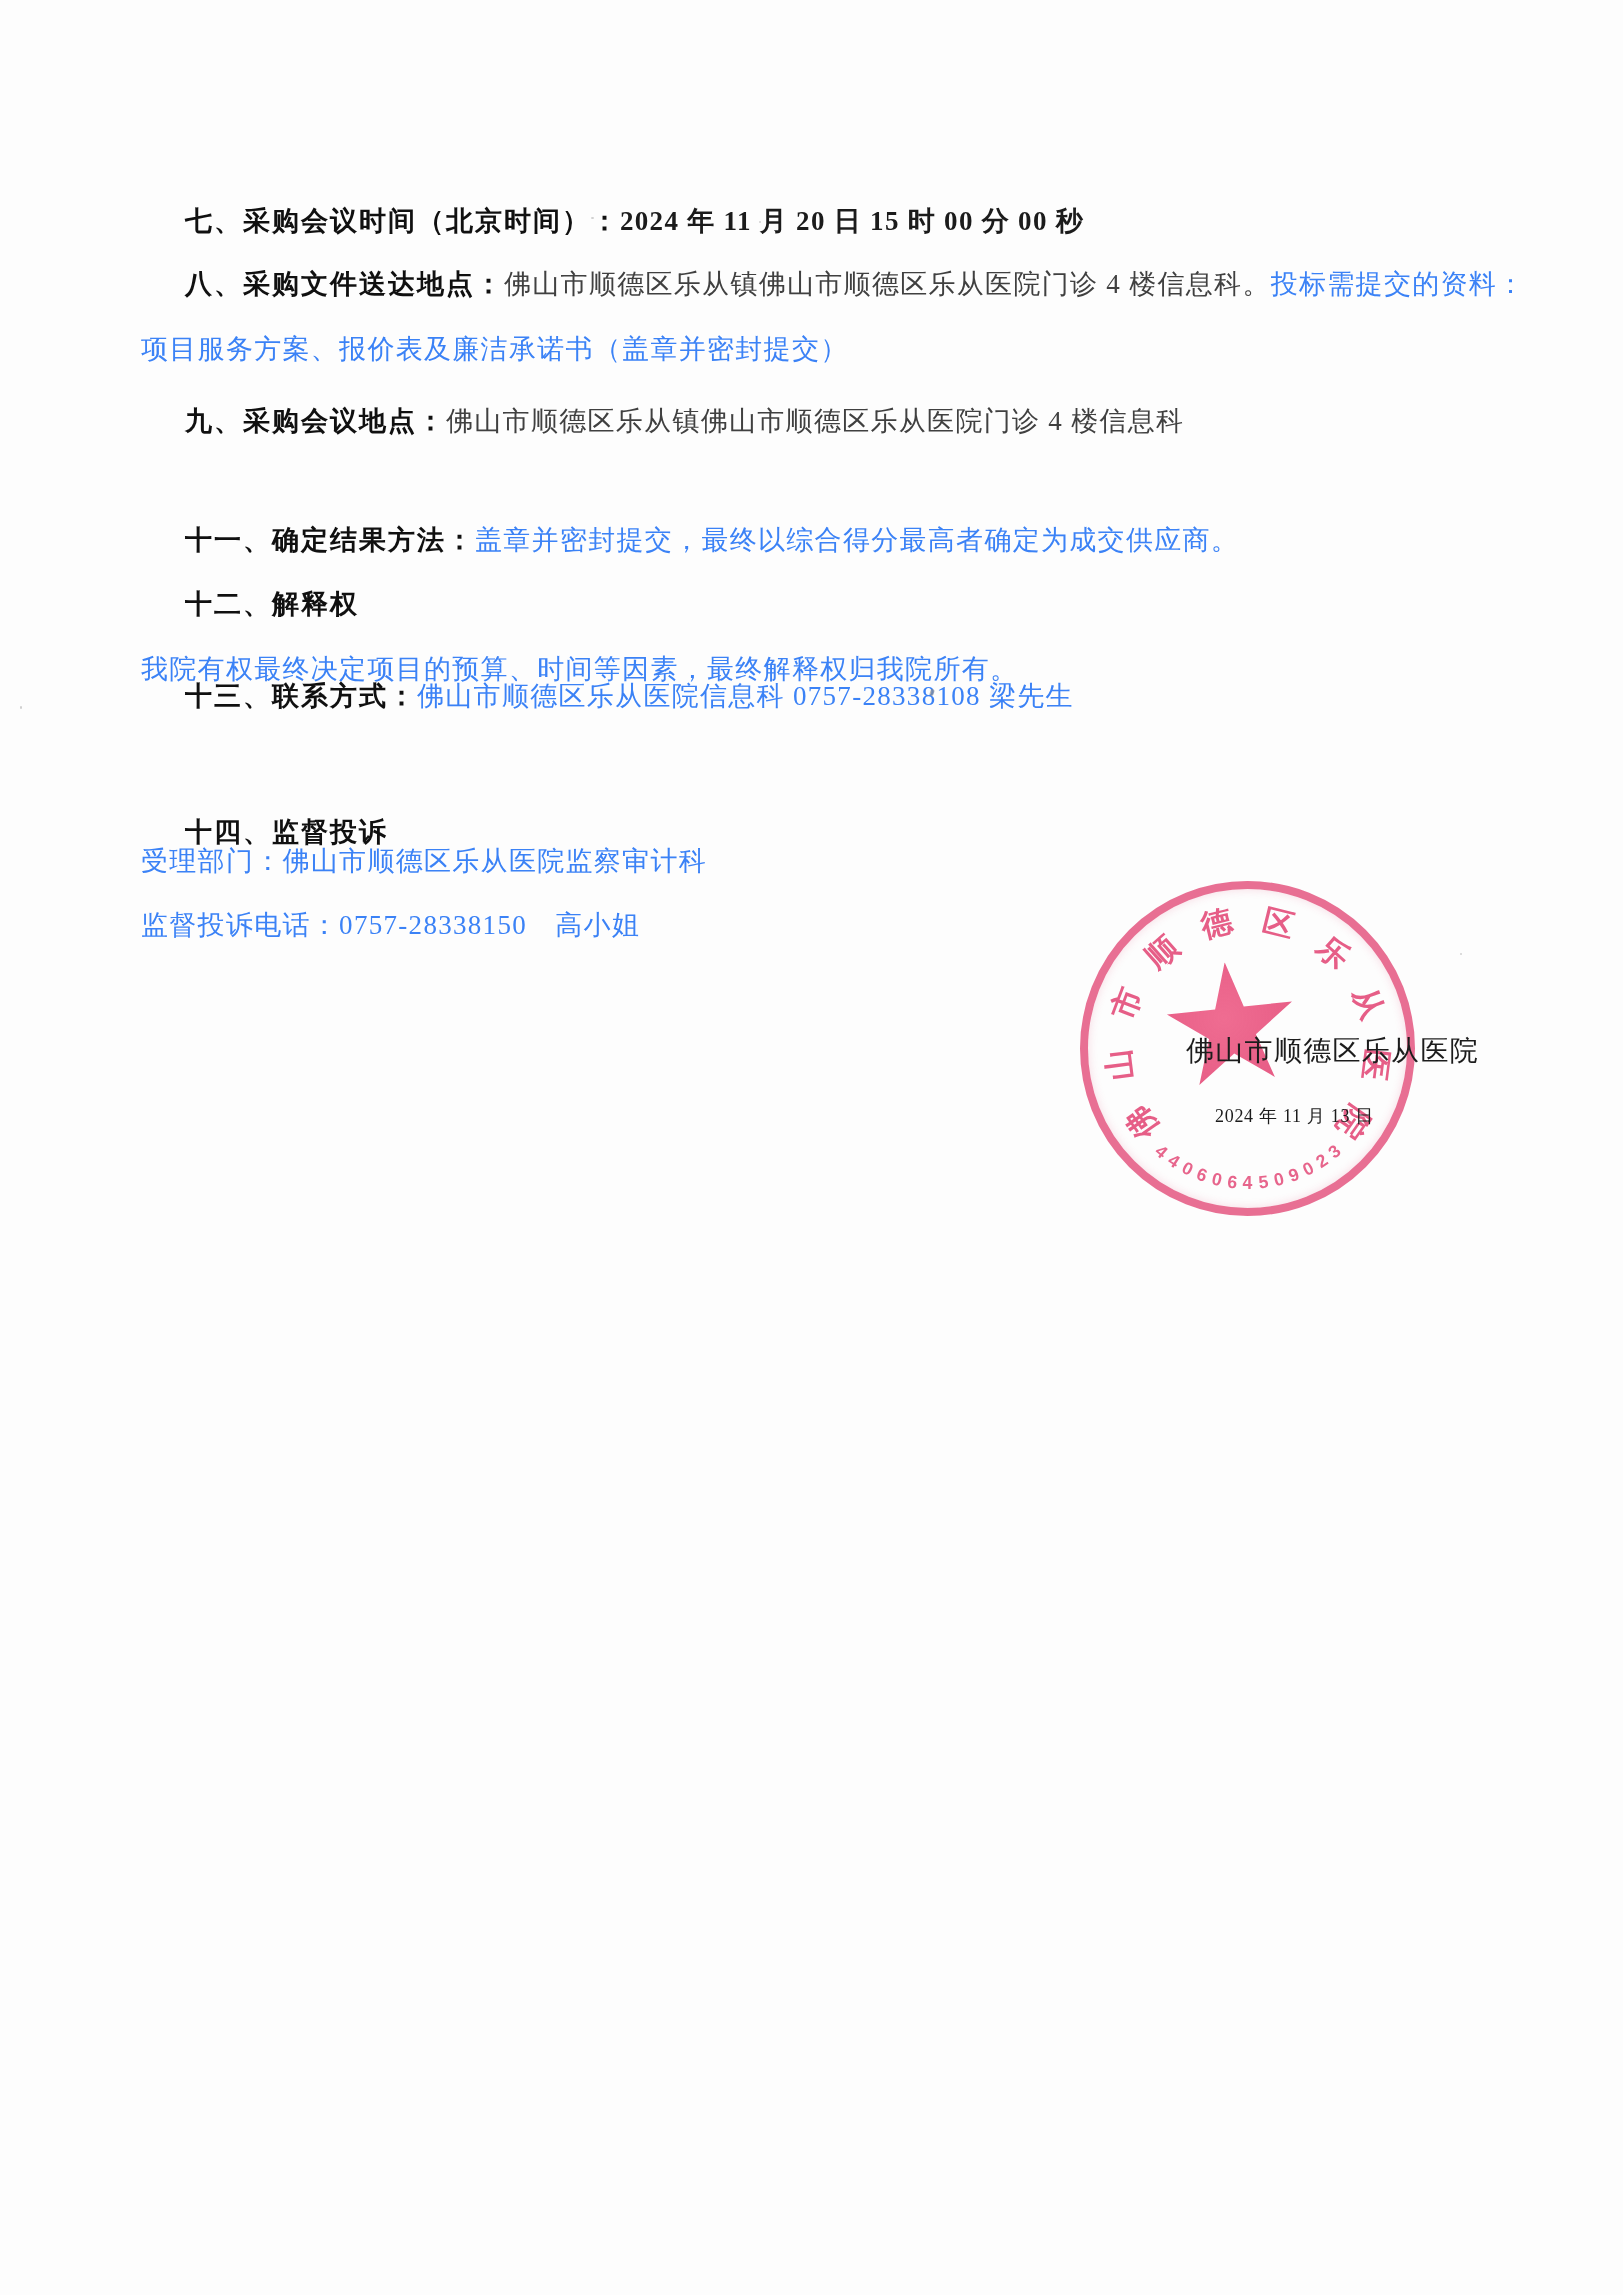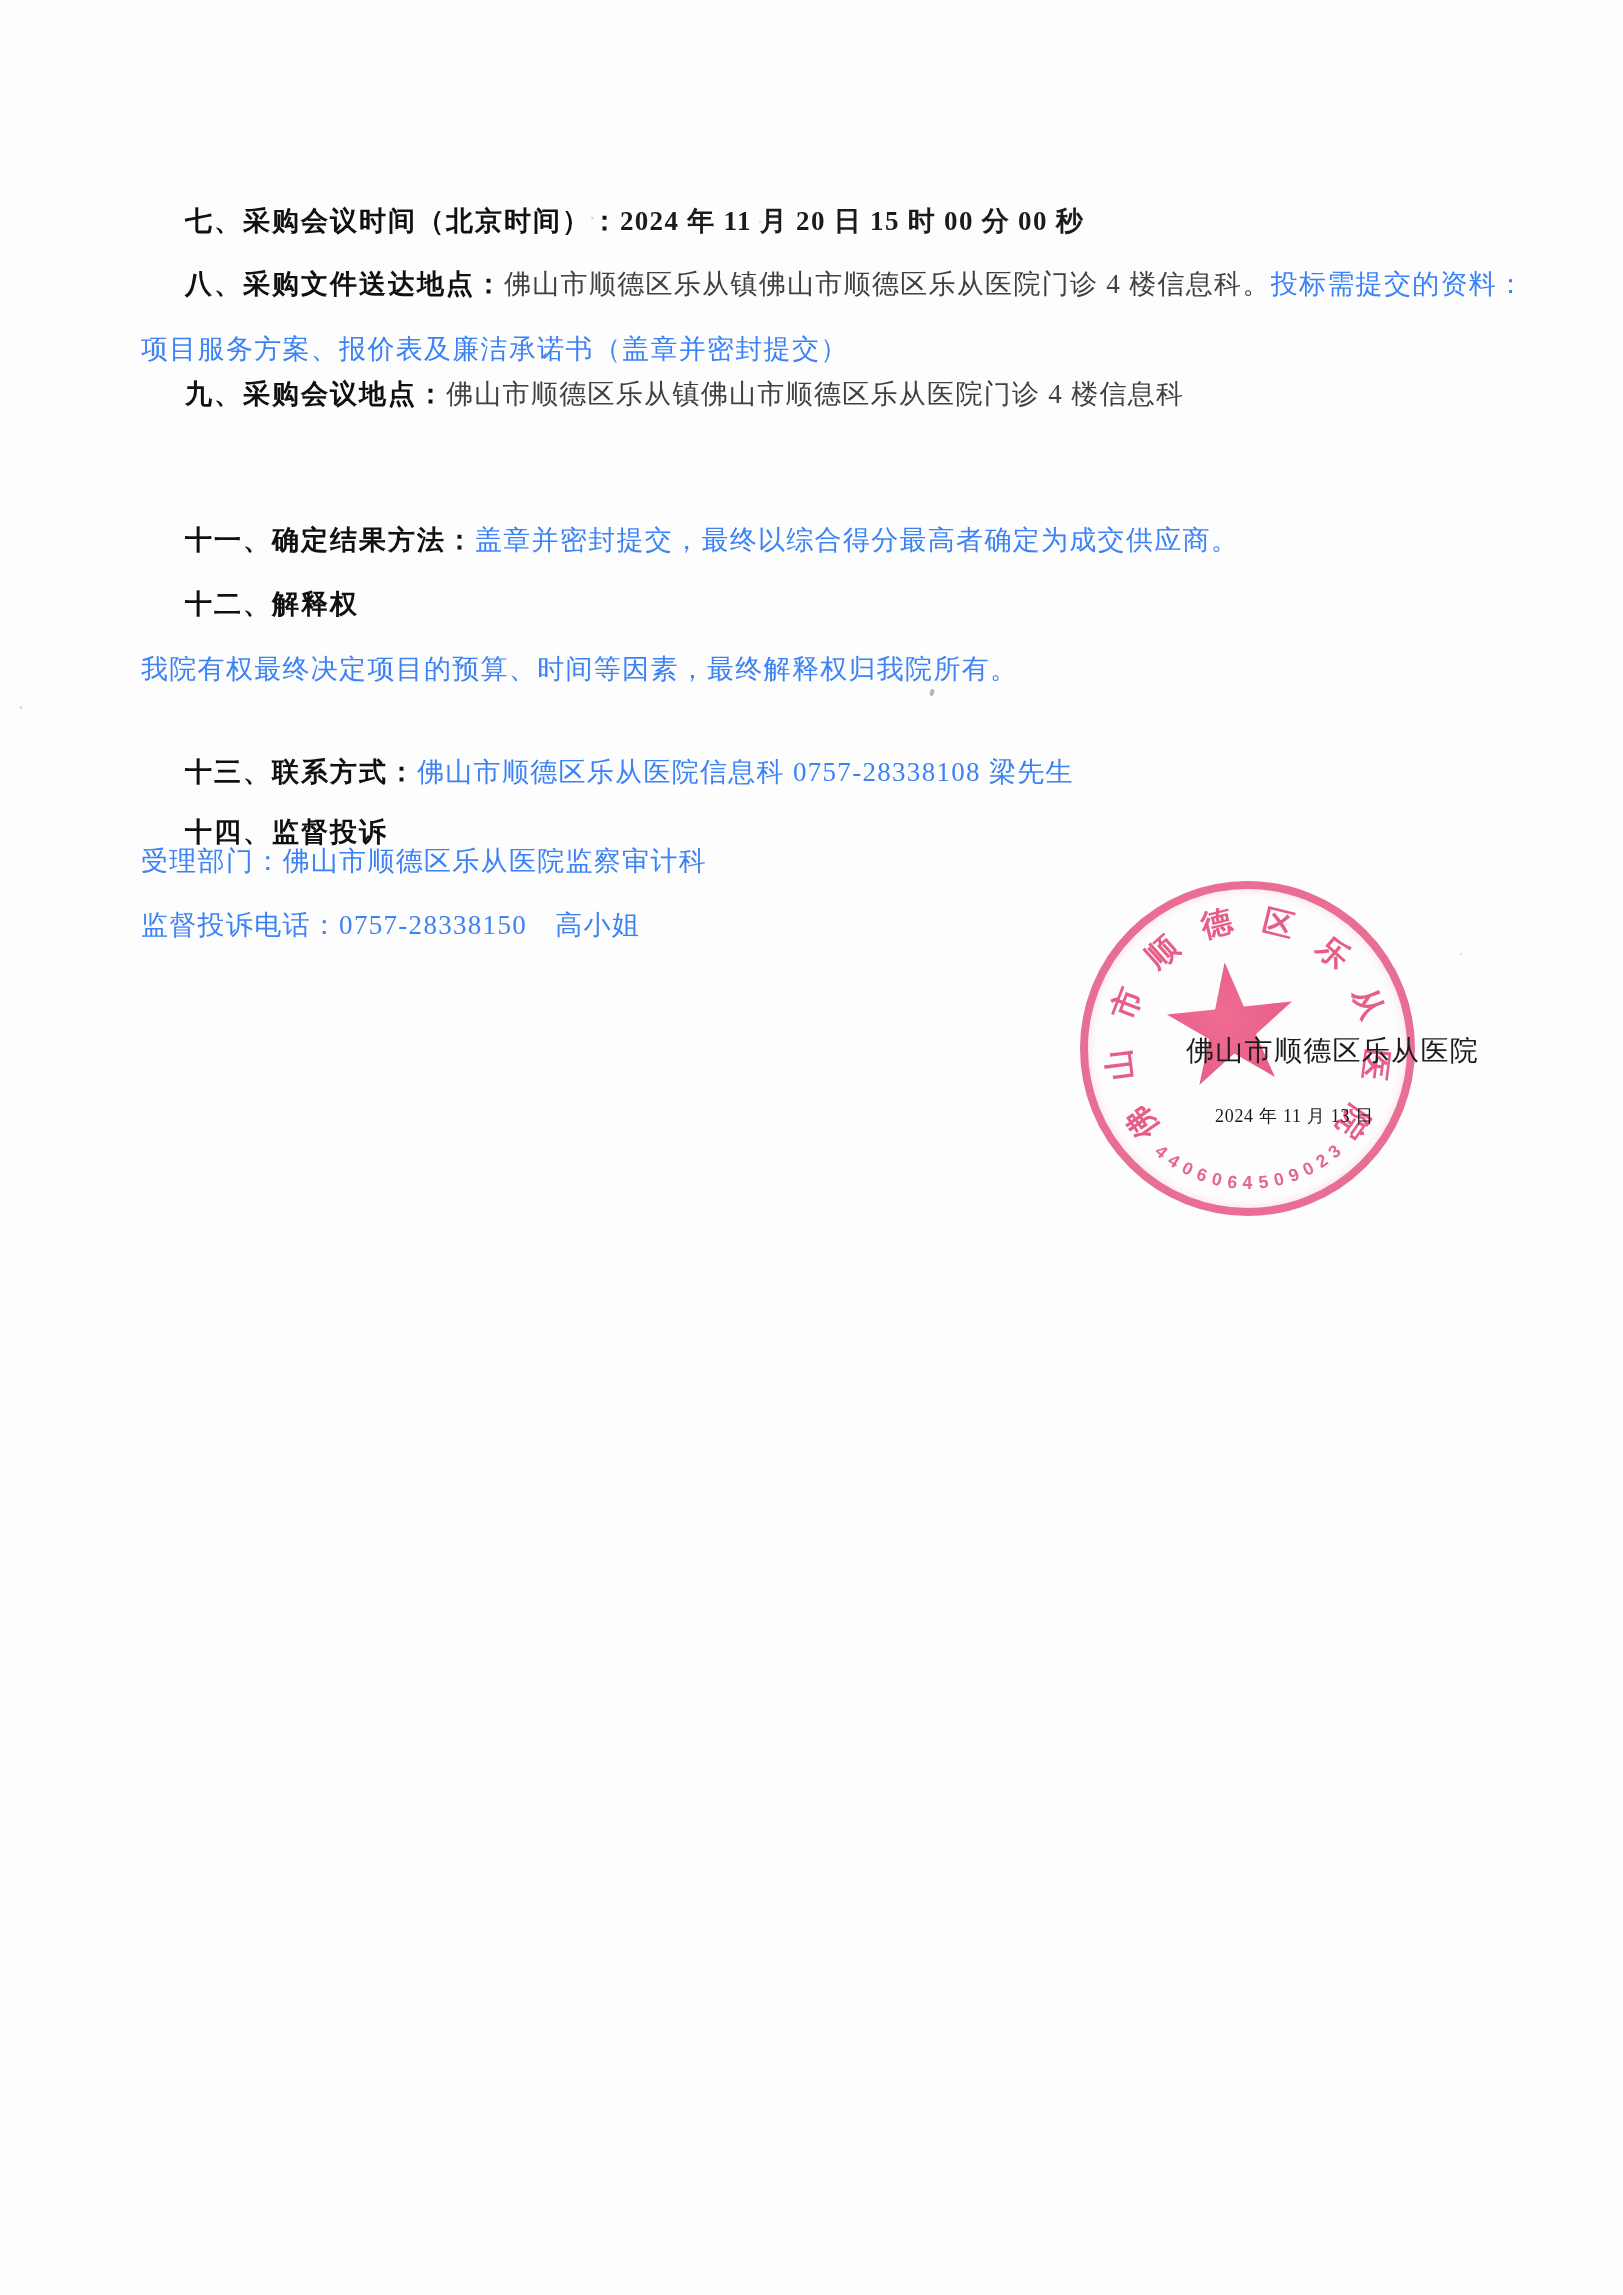--- a/index.html
+++ b/index.html
@@ -110,38 +110,38 @@
   </div>
 
   <div class="doc-line" style="top:268px">
     <span class="lbl">八、采购文件送达地点：</span><span class="val lite">佛山市顺德区乐从镇佛山市顺德区乐从医院门诊 4 楼信息科。</span><span class="val">投标需提交的资料：</span>
   </div>
 
   <div class="doc-line" style="top:333px">
     <span class="val">项目服务方案、报价表及廉洁承诺书（盖章并密封提交）</span>
   </div>
 
-  <div class="doc-line" style="top:378px">
+  <div class="doc-line" style="top:405px">
     <span class="lbl">九、采购会议地点：</span><span class="val lite">佛山市顺德区乐从镇佛山市顺德区乐从医院门诊 4 楼信息科</span>
   </div>
 
 
   <div class="doc-line" style="top:524px">
     <span class="lbl">十一、确定结果方法：</span><span class="val">盖章并密封提交，最终以综合得分最高者确定为成交供应商。</span>
   </div>
 
   <div class="doc-line" style="top:588px">
     <span class="lbl">十二、解释权</span>
   </div>
 
   <div class="doc-line" style="top:653px">
     <span class="val">我院有权最终决定项目的预算、时间等因素，最终解释权归我院所有。</span>
   </div>
 
-  <div class="doc-line" style="top:756px">
+  <div class="doc-line" style="top:680px">
     <span class="lbl">十三、联系方式：</span><span class="val">佛山市顺德区乐从医院信息科 0757-28338108 梁先生</span>
   </div>
 
   <div class="doc-line" style="top:816px">
     <span class="lbl">十四、监督投诉</span>
   </div>
 
   <div class="doc-line" style="top:845px">
     <span class="val">受理部门：佛山市顺德区乐从医院监察审计科</span>
   </div>

